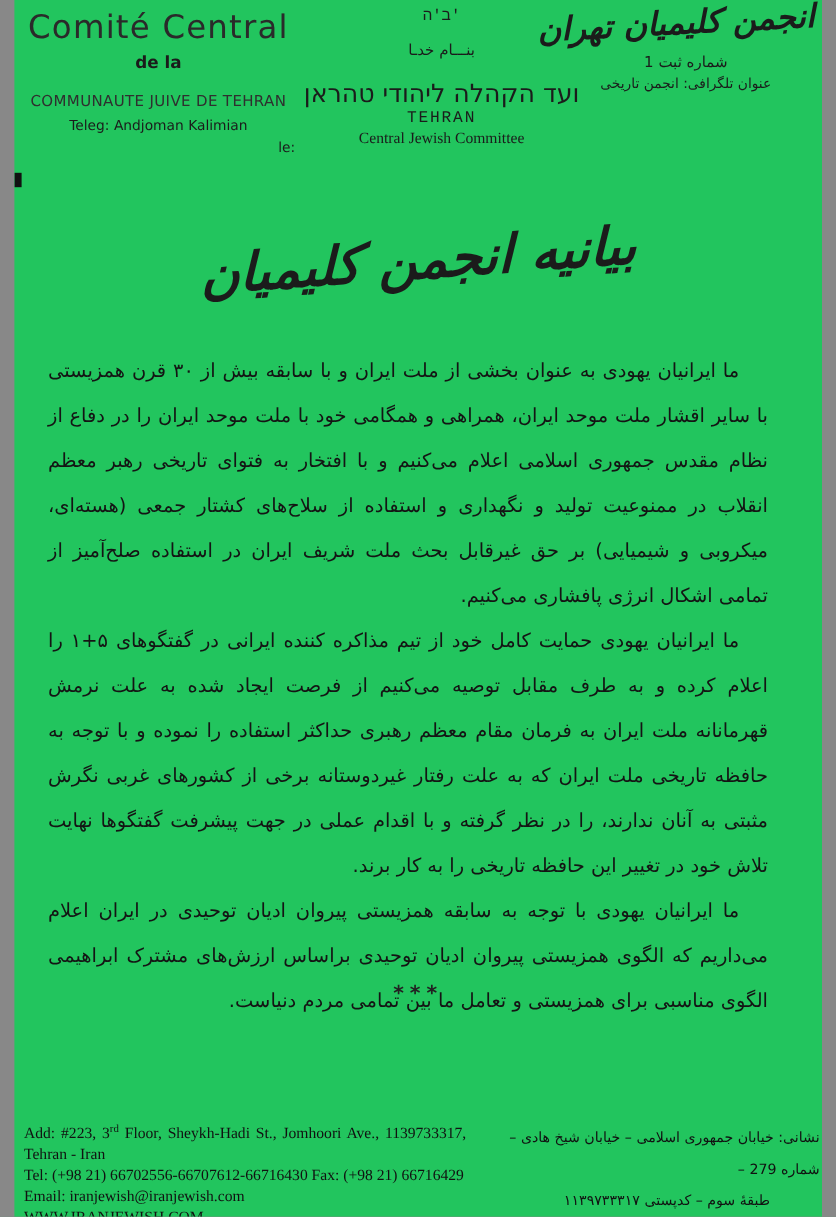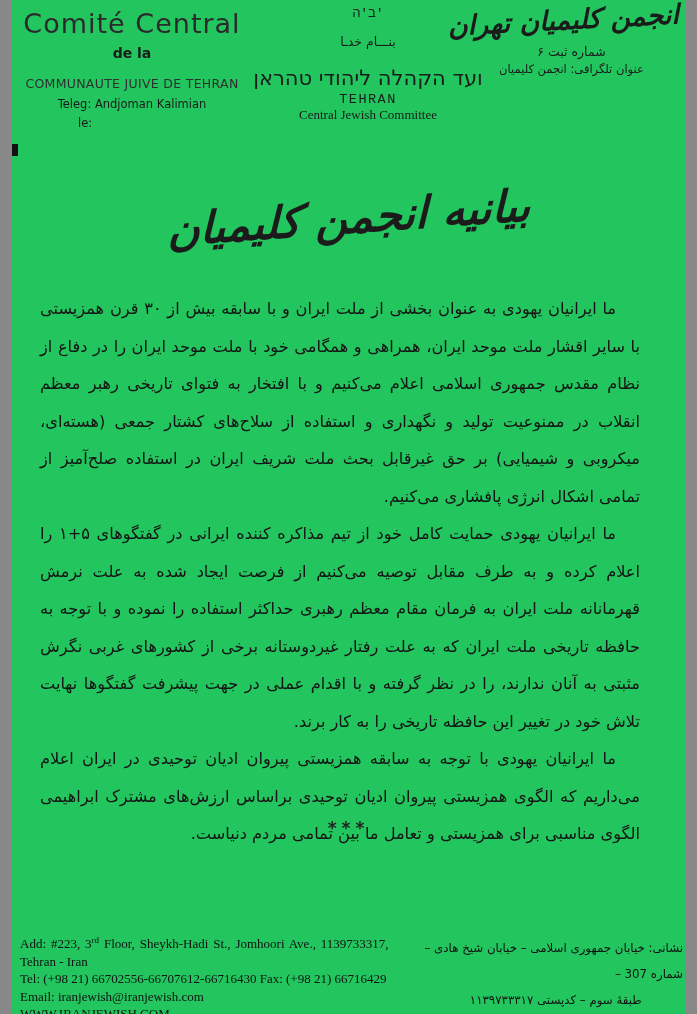--- a/index.html
+++ b/index.html
@@ -21,21 +21,21 @@
     text-align: center;
   }
   .comite {
     font-size: 27px; font-weight: 400; letter-spacing: 1px;
     color: #2a2a2a;
     font-family: "DejaVu Sans", sans-serif;
   }
   .dela { font-size: 14px; font-weight: 700; margin-top: 6px; }
   .communaute { font-size: 12.5px; margin-top: 15px; letter-spacing: 0.3px; color: #2f2f2f; }
   .teleg { font-size: 11.5px; margin-top: 6px; }
-  .le-label { font-size: 11.5px; margin-top: 5px; text-align: left; padding-left: 60px; }
+  .le-label { font-size: 11.5px; margin-top: 5px; text-align: right; padding-left: 60px; }
 
   .header-center {
     position: absolute; left: 240px; top: 6px; width: 232px;
     text-align: center;
   }
   .bh { font-size: 13px; font-family: Liberation Mono, monospace; }
   .besm { font-size: 12.5px; margin-top: 13px; direction: rtl; }
   .hebrew-name {
     font-size: 21px; margin-top: 17px; direction: rtl;
     font-family: "DejaVu Serif", "DejaVu Sans", serif;
@@ -136,22 +136,22 @@
   <div class="header-center">
     <div class="bh">ב'ה'</div>
     <div class="besm">بنـــام خدـا</div>
     <div class="hebrew-name">ועד הקהלה ליהודי טהראן</div>
     <div class="tehran">TEHRAN</div>
     <div class="cjc">Central Jewish Committee</div>
   </div>
 
   <div class="header-right">
     <div class="callig">انجمن کلیمیان تهران</div>
-    <div class="regno">شماره ثبت ۶</div>
-    <div class="telegfa">عنوان تلگرافی: انجمن کلیمیان</div>
+    <div class="regno">شماره ثبت 1</div>
+    <div class="telegfa">عنوان تلگرافی: انجمن تاریخی</div>
   </div>
 
   <div class="scan-artifact"></div>
 
   <div class="title-wrap">
     <div class="main-title">بیانیه انجمن کلیمیان</div>
   </div>
 
   <div class="body-text">
     <p>ما ایرانیان یهودی به عنوان بخشی از ملت ایران و با سابقه بیش از ۳۰ قرن همزیستی با سایر اقشار ملت موحد ایران، همراهی و همگامی خود با ملت موحد ایران را در دفاع از نظام مقدس جمهوری اسلامی اعلام می‌کنیم و با افتخار به فتوای تاریخی رهبر معظم انقلاب در ممنوعیت تولید و نگهداری و استفاده از سلاح‌های کشتار جمعی (هسته‌ای، میکروبی و شیمیایی) بر حق غیرقابل بحث ملت شریف ایران در استفاده صلح‌آمیز از تمامی اشکال انرژی پافشاری می‌کنیم.</p>
@@ -166,21 +166,21 @@
       <div class="addr">
         <span>Add: #223, 3</span><sup>rd</sup><span> Floor, Sheykh-Hadi St., Jomhoori Ave., 1139733317, Tehran - Iran</span>
       </div>
       <div>Tel: (+98 21) 66702556-66707612-66716430  Fax: (+98 21) 66716429</div>
       <div class="line-split">
         <span>Email: iranjewish@iranjewish.com</span>
         <span>WWW.IRANJEWISH.COM</span>
       </div>
     </div>
     <div class="f-fa">
-      <div class="fa-line1">نشانی: خیابان جمهوری اسلامی – خیابان شیخ هادی – شماره 307 –</div>
+      <div class="fa-line1">نشانی: خیابان جمهوری اسلامی – خیابان شیخ هادی – شماره 279 –</div>
       <div class="fa-line2">طبقۀ سوم – کدپستی ۱۱۳۹۷۳۳۳۱۷</div>
       <div class="fa-line3">
         <span>تلفن: ۶۶۷۰۲۵۵۶ – ۶۶۷۰۷۶۱۲ – ۶۶۷۱۶۴۳۰</span>
         <span>نمابر: ۶۶۷۱۶۴۲۹</span>
       </div>
     </div>
   </div>
 
 </div>
 

